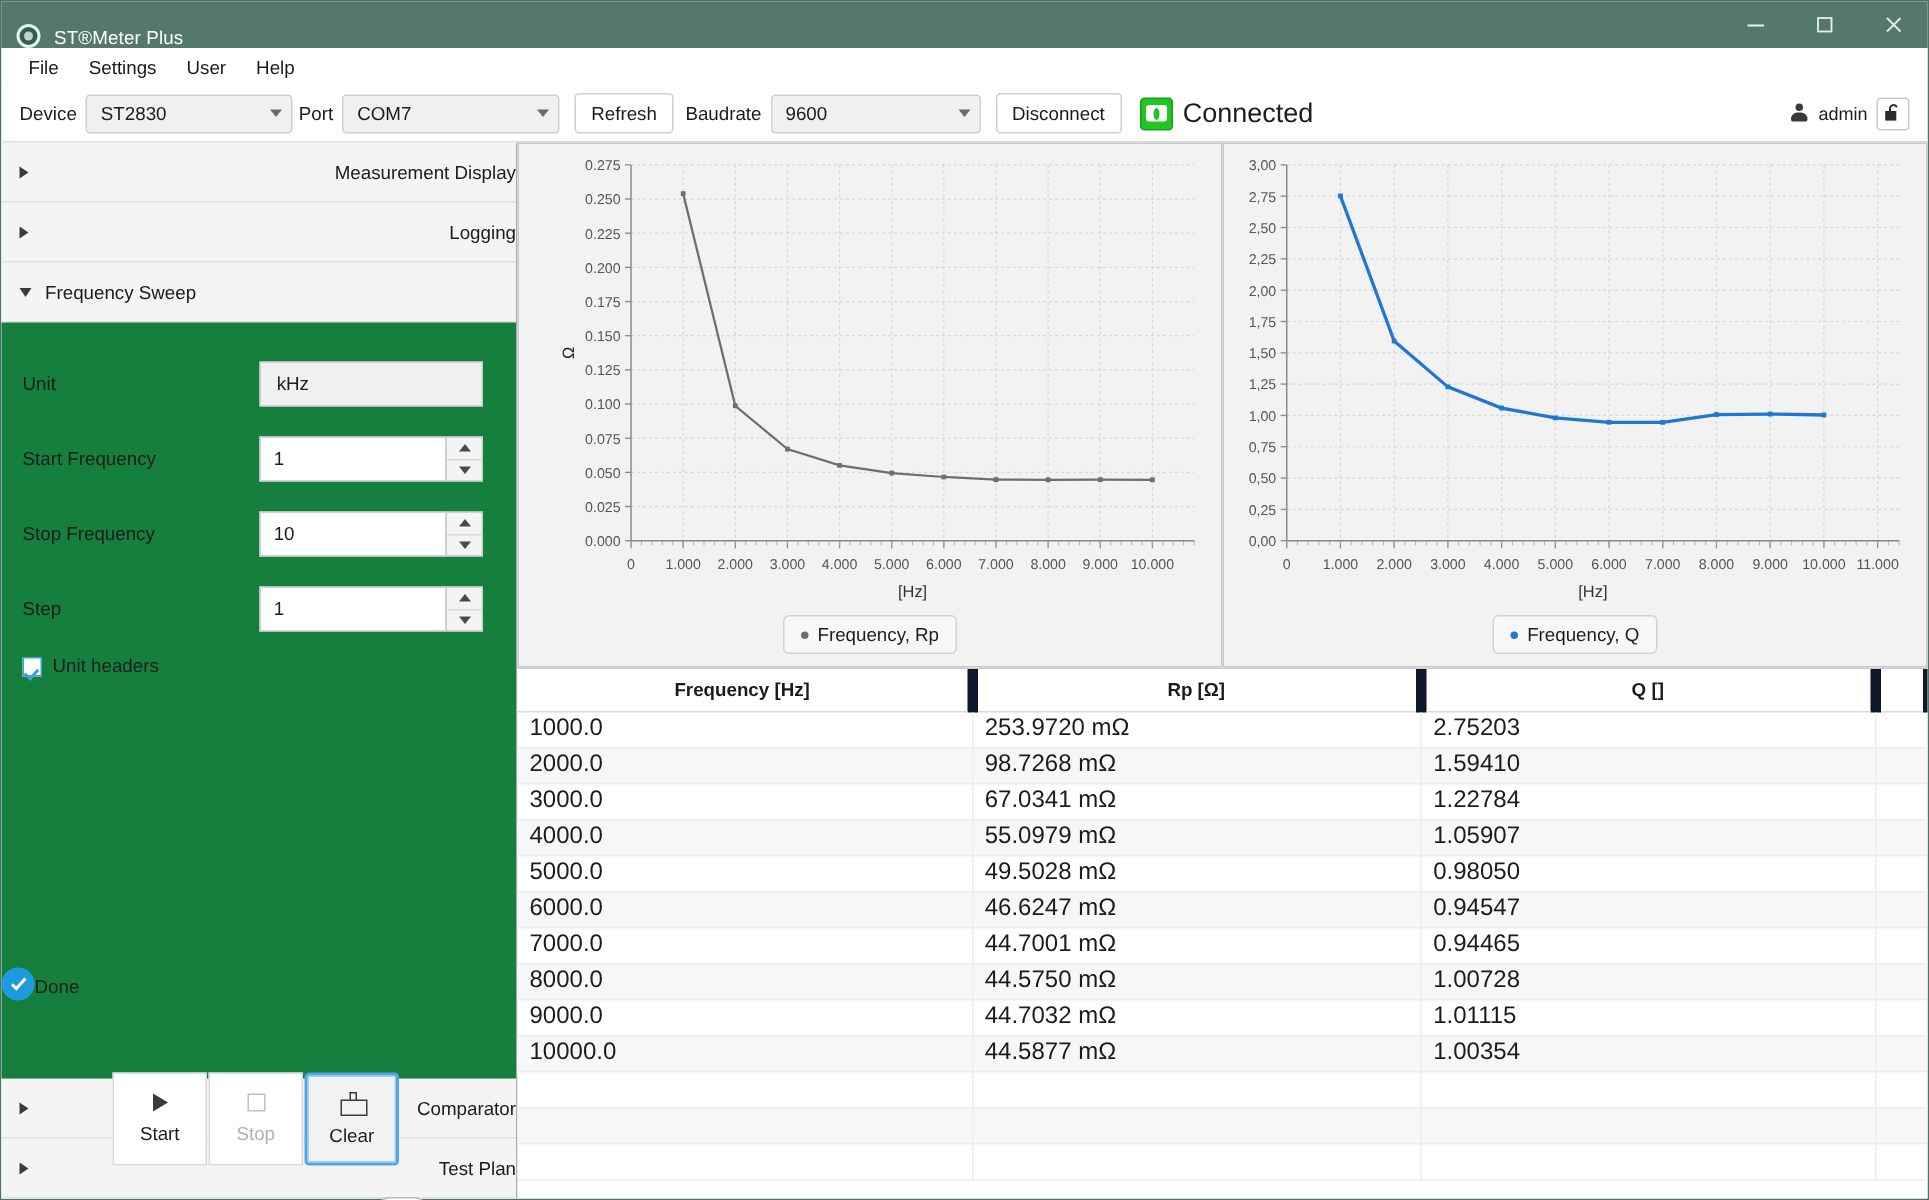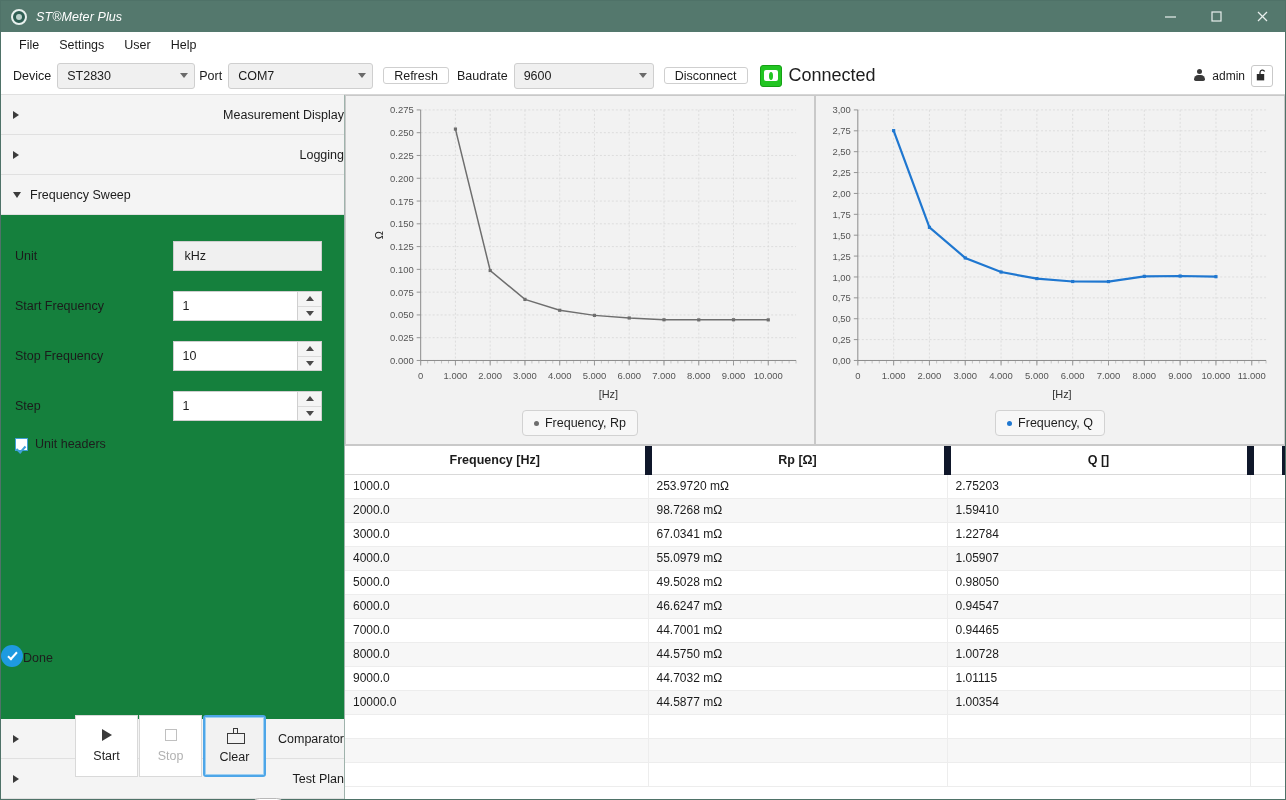--- a/index.html
+++ b/index.html
@@ -8,22 +8,22 @@
     font-family: "Liberation Sans", sans-serif;
     font-size: 12px;
     color: #1d1d1d;
     background: #ffffff;
     overflow: hidden;
   }
   .app { width:1286px; height:800px; display:flex; flex-direction:column;
          border:1px solid #4f7268; background:#fff; }
 
   
-  .titlebar { height:31px; background:#54786d; display:flex; align-items:center;
-              color:#ffffff; flex:0 0 31px;font-style:italic; }
+  .titlebar { height:31px; background:#54786d; display:flex; align-items:flex-end;
+              color:#ffffff; flex:0 0 31px; }
   .titlebar .appicon { width:16px; height:16px; margin-left:10px; border-radius:50%;
               border:2px solid #e9f1ee; background:#2f5e53; position:relative; }
   .titlebar .appicon::after { content:""; position:absolute; inset:3px; border-radius:50%;
               background:#bcd2cc; }
   .titlebar .title { margin-left:9px; font-size:12.5px; letter-spacing:.1px; }
   .titlebar .spacer { flex:1; }
   .wbtn { width:46px; height:31px; display:flex; align-items:center; justify-content:center;
           color:#e8efed; font-size:13px; }
   .wbtn svg { display:block; }
 
@@ -35,21 +35,21 @@
   
   .toolbar { height:38px; flex:0 0 38px; display:flex; align-items:center;
              background:#fff; padding:0 8px; border-bottom:1px solid #d6d6d6; }
   .tlabel { font-size:12.5px; color:#1b1b1b; margin:0 6px 0 4px; }
   .combo { height:26px; background:#f0f0f0; border:1px solid #cfcfcf; border-radius:3px;
            display:flex; align-items:center; padding:0 6px 0 9px; font-size:12.5px;
            color:#1b1b1b; position:relative; }
   .combo .val { flex:1; }
   .combo .arw { width:0;height:0;border-left:4px solid transparent;border-right:4px solid transparent;
                 border-top:5px solid #6a6a6a; margin-left:8px; }
-  .btn { height:17px; background:#fff; border:1px solid #cfcfcf; border-radius:3px;
+  .btn { height:27px; background:#fff; border:1px solid #cfcfcf; border-radius:3px;
          display:flex; align-items:center; justify-content:center; padding:0 10px;
          font-size:12.5px; color:#1b1b1b; }
   .connbadge { width:22px;height:22px;background:#22c522;border:1px solid #15a015;border-radius:3px;
          display:flex;align-items:center;justify-content:center;margin-left:12px; }
   .connbadge .plug { width:14px;height:11px;background:#fff;border-radius:2px;position:relative; }
   .connbadge .plug::after{content:"";position:absolute;left:5px;top:1.5px;width:4px;height:8px;border-radius:50%;background:#22c522;}
   .conntext { margin-left:7px; font-size:18px; }
   .userwrap { margin-left:auto; display:flex; align-items:center; gap:6px; padding-right:4px; }
   .useric { width:13px;height:13px; position:relative; }
   .useric::before{content:"";position:absolute;left:4px;top:0;width:5px;height:5px;border-radius:50%;background:#3a3a3a;}
@@ -121,21 +121,21 @@
   .legendbox { border:1px solid #d2d2d2; background:#f7f7f7; border-radius:4px;
                padding:5px 11px; font-size:12.5px; display:flex; align-items:center; gap:6px; }
   .legdot { width:5px;height:5px;border-radius:50%; }
 
   
   .tablewrap { flex:1; min-height:0; overflow:hidden; background:#fff;
                border-top:1px solid #c9c9c9; }
   table { width:100%; border-collapse:collapse; table-layout:fixed; }
   th { height:28px; font-size:12.5px; font-weight:bold; color:#1b1b1b;
        border-right:7px solid #0f172a; border-bottom:1px solid #d9d9d9; background:#fff; }
-  td { height:24px; font-size:12px; color:#1b1b1b; border-right:1px solid #ededed;
+  td { height:24px; font-size:16px; color:#1b1b1b; border-right:1px solid #ededed;
        border-bottom:1px solid #ededed; padding-left:8px; white-space:nowrap; }
   tbody tr:nth-child(even) td { background:#f7f7f7; }
   col.c1{width:303px;} col.c2{width:299px;} col.c3{width:303px;} col.c4{width:35px;}
 </style>
 </head>
 <body>
 
 <div class="app">
 
   <div class="titlebar">

